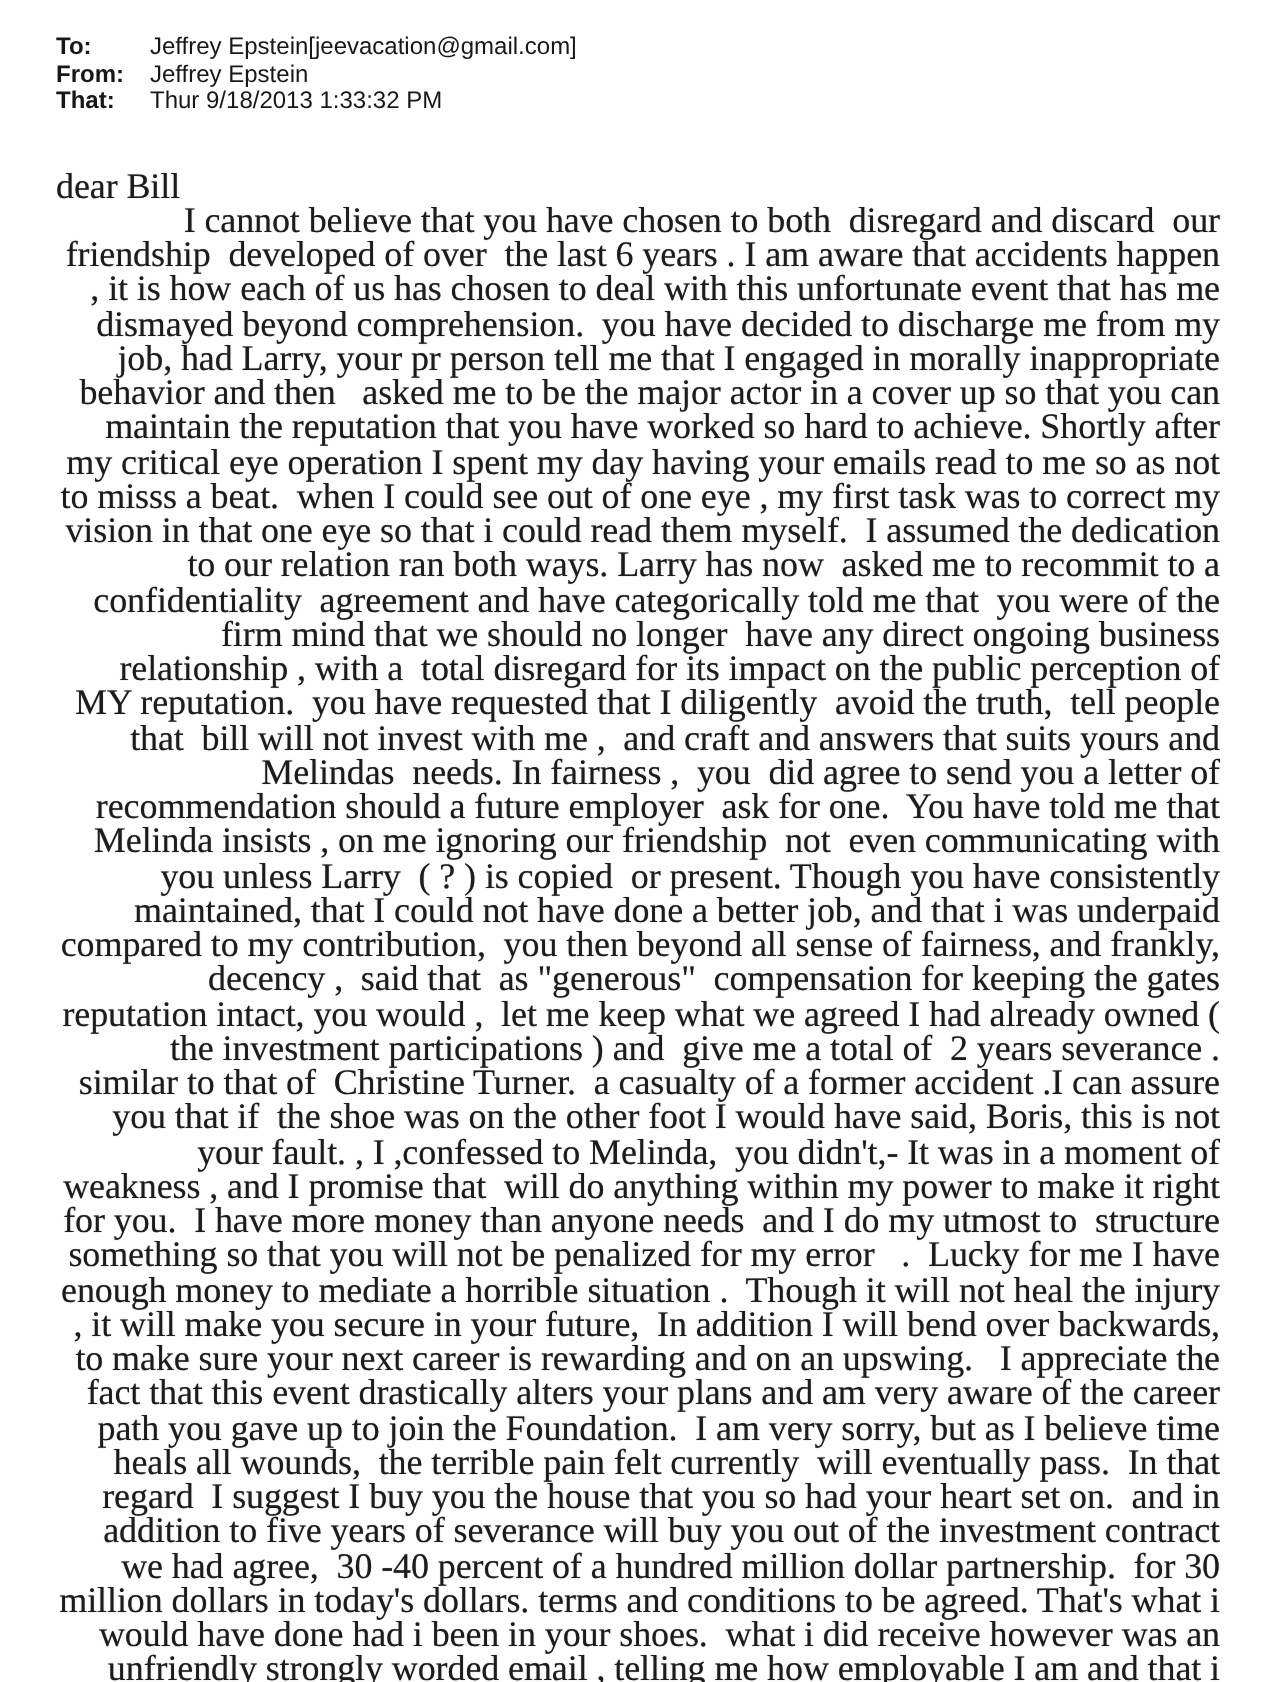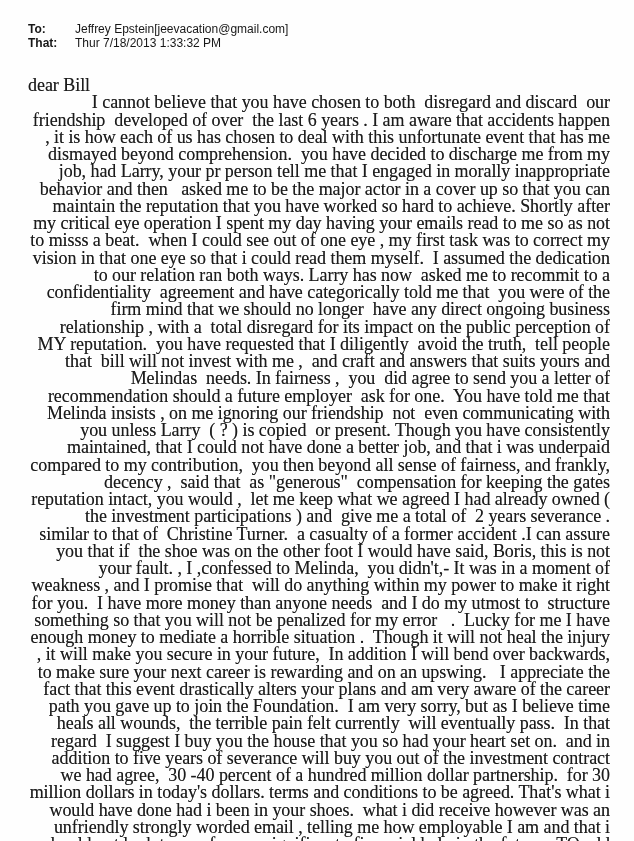--- a/index.html
+++ b/index.html
@@ -7,21 +7,21 @@
     padding: 0;
     background: #ffffff;
   }
   .page {
     position: relative;
     width: 634px;
     height: 841px;
     background: #fefefe;
     overflow: hidden;
     box-sizing: border-box;
-    padding: 23px 24px 0 28px;
+    padding: 17px 24px 0 28px;
     color: #1a1a1a;
   }
   .email-header {
     font-family: "Liberation Sans", sans-serif;
     font-size: 12px;
     line-height: 13.5px;
     color: #171717;
   }
   .header-row { white-space: nowrap; }
   .header-label {
@@ -53,21 +53,22 @@
     vertical-align: -1px;
   }
 </style>
 </head>
 <body>
 
 <div class="page">
 
   <div class="email-header">
     <div class="header-row"><span class="header-label">To:</span><span class="header-value">Jeffrey Epstein[jeevacation@gmail.com]</span></div>
-    <div class="header-row"><span class="header-label">That:</span><span class="header-value">Thur 7/18/2013 1:33:32 PM</span></div>
+    <div class="header-row"><span class="header-label">From:</span><span class="header-value">Jeffrey Epstein</span></div>
+    <div class="header-row"><span class="header-label">That:</span><span class="header-value">Thur 9/18/2013 1:33:32 PM</span></div>
   </div>
 
   <div class="email-body">
     <div class="salutation">dear Bill</div>
     <p class="body-text"><span>  I cannot believe that you have chosen to both  disregard and discard  our friendship  developed of over  the last 6 years . I am aware that accidents happen , it is how each of us has chosen to deal with this unfortunate event that has me dismayed beyond comprehension.  you have decided to discharge me from my job, had Larry, your pr person tell me that I engaged in morally inappropriate behavior and then   asked me to be the major actor in a cover up so that you can maintain the reputation that you have worked so hard to achieve. Shortly after my critical eye operation I spent my day having your emails read to me so as not to misss a beat.  when I could see out of one eye , my first task was to correct my vision in that one eye so that i could read them myself.  I assumed the dedication to our relation ran both ways. Larry has now  asked me to recommit to a confidentiality  agreement and have categorically told me that  you were of the firm mind that we should no longer  have any direct ongoing business relationship , with a  total disregard for its impact on the public perception of MY reputation.  you have requested that I diligently  avoid the truth,  tell people that  bill will not invest with me ,  and craft and answers that suits yours and Melindas  needs. In fairness ,  you  did agree to send you a letter of recommendation should a future employer  ask for one.  You have told me that Melinda insists , on me ignoring our friendship  not  even communicating with you unless Larry  ( ? ) is copied  or present. Though you have consistently maintained, that I could not have done a better job, and that i was underpaid compared to my contribution,  you then beyond all sense of fairness, and frankly, decency ,  said that  as "generous"  compensation for keeping the gates  reputation intact, you would ,  let me keep what we agreed I had already owned ( the investment participations ) and  give me a total of  2 years severance .  similar to that of  Christine Turner.  a casualty of a former accident .I can assure you that if  the shoe was on the other foot I would have said, Boris, this is not your fault. , I ,confessed to Melinda,  you didn't,- It was in a moment of  weakness , and I promise that  will do anything within my power to make it right for you.  I have more money than anyone needs  and I do my utmost to  structure something so that you will not be penalized for my error   .  Lucky for me I have enough money to mediate a horrible situation .  Though it will not heal the injury , it will make you secure in your future,  In addition I will bend over backwards, to make sure your next career is rewarding and on an upswing.   I appreciate the fact that this event drastically alters your plans and am very aware of the career path you gave up to join the Foundation.  I am very sorry, but as I believe time heals all wounds,  the terrible pain felt currently  will eventually pass.  In that regard  I suggest I buy you the house that you so had your heart set on.  and in addition to five years of severance will buy you out of the investment contract we had agree,  30 -40 percent of a hundred million dollar partnership.  for 30 million dollars in today's dollars. terms and conditions to be agreed. That's what i would have done had i been in your shoes.  what i did receive however was an unfriendly strongly worded email , telling me how employable I am and that i should not look to you for any significant   financial help in the future,  TO add insult to the injury you then subsequently with tears in your eyes,  implore me to please delete the emails regarding your std,  your request that I provide you antibiotics that you can surreptitiously give to Melinda, and the description of your penis. You also  made it clear to me that I am not to refer to </span><span class="redaction"></span><span>s that is another topic that must remain between the two of us.  In return for all of these requests , which I would have done without a second thought</span></p>
   </div>
 
 </div>
 
 </body></html>

